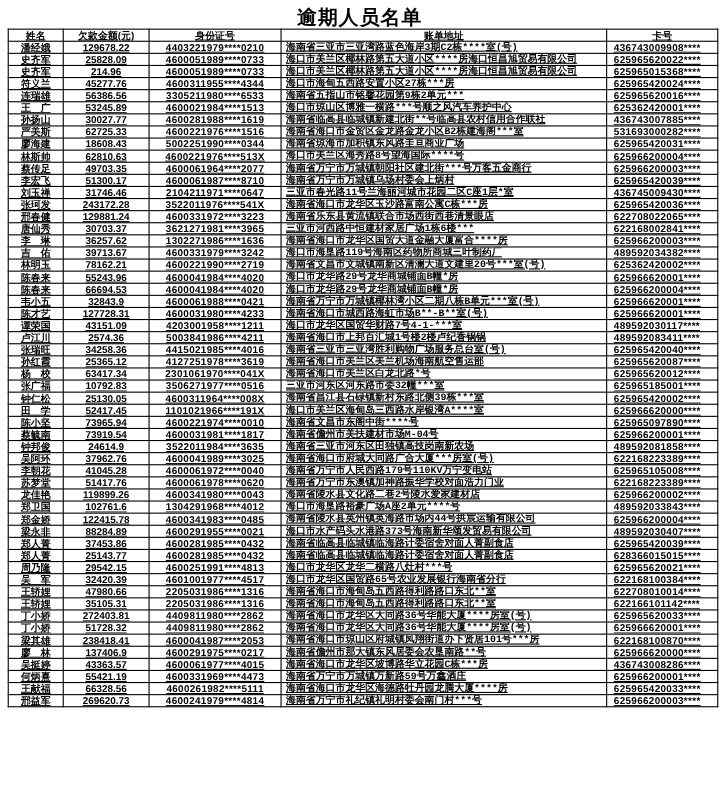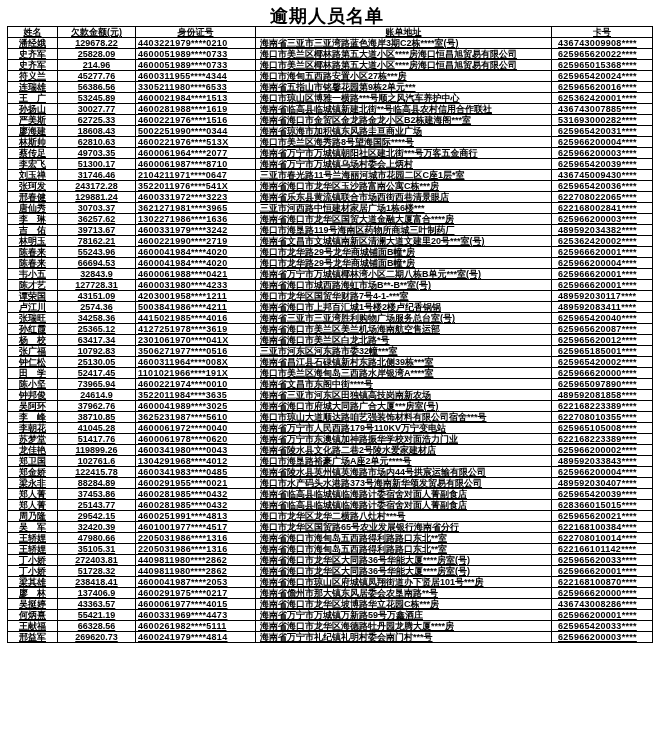--- a/index.html
+++ b/index.html
@@ -17,22 +17,22 @@
     border:1px solid #000;
     font-size:9px; font-weight:bold;
     height:10.5px; line-height:10px;
     padding:0 2px;
     white-space:nowrap; overflow:hidden;
     text-decoration:underline;
   }
   .debtor-table th { text-align:center; }
   td.c-name   { text-align:center; }
   td.c-amount { text-align:center;text-decoration:underline; }
-  td.c-id     { letter-spacing:0.3px; }
-  td.c-addr   { text-align:left; padding-left:4px; }
+  td.c-id     { text-align:center; letter-spacing:0.3px; }
+  td.c-addr   { text-align:left; padding-left:4px;font-family:Liberation Mono, monospace; }
   td.c-card   { text-align:left; padding-left:6px; letter-spacing:0.3px;margin-top:16px; }
 </style>
 </head>
 <body>
 
 <div class="page-title">逾期人员名单</div>
 
 <table class="debtor-table">
   <colgroup>
     <col style="width:50px">
@@ -269,41 +269,41 @@
         <td class="c-card">625966620000****</td>
       </tr>
       <tr>
         <td class="c-name">陈小坚</td>
         <td class="c-amount">73965.94</td>
         <td class="c-id">4600221974****0010</td>
         <td class="c-addr">海南省文昌市东阁中街****号</td>
         <td class="c-card">625965097890****</td>
       </tr>
       <tr>
+        <td class="c-name">蔡毓南</td>
+        <td class="c-amount">73919.54</td>
+        <td class="c-id">4600031981****1817</td>
+        <td class="c-addr">海南省儋州市美扶建材市场M-04号</td>
+        <td class="c-card">625966200001****</td>
+      </tr>
+      <tr>
         <td class="c-name">钟邦俊</td>
         <td class="c-amount">24614.9</td>
         <td class="c-id">3522011984****3635</td>
         <td class="c-addr">海南省三亚市河东区田独镇高技岗南新农场</td>
         <td class="c-card">489592081858****</td>
       </tr>
       <tr>
         <td class="c-name">吴阿环</td>
         <td class="c-amount">37962.76</td>
         <td class="c-id">4600041989****3025</td>
         <td class="c-addr">海南省海口市府城大同路广合大厦***房室(号)</td>
         <td class="c-card">622168223389****</td>
       </tr>
       <tr>
-        <td class="c-name">李　峰</td>
-        <td class="c-amount">38710.85</td>
-        <td class="c-id">3625231987****5610</td>
-        <td class="c-addr">海口市琼山大道顺达路咱艺强装饰材料有限公司宿舍***号</td>
-        <td class="c-card">622708010355****</td>
-      </tr>
-      <tr>
         <td class="c-name">李朝花</td>
         <td class="c-amount">41045.28</td>
         <td class="c-id">4600061972****0040</td>
         <td class="c-addr">海南省万宁市人民西路179号110KV万宁变电站</td>
         <td class="c-card">625965105008****</td>
       </tr>
       <tr>
         <td class="c-name">苏梦堂</td>
         <td class="c-amount">51417.76</td>
         <td class="c-id">4600061978****0620</td>

